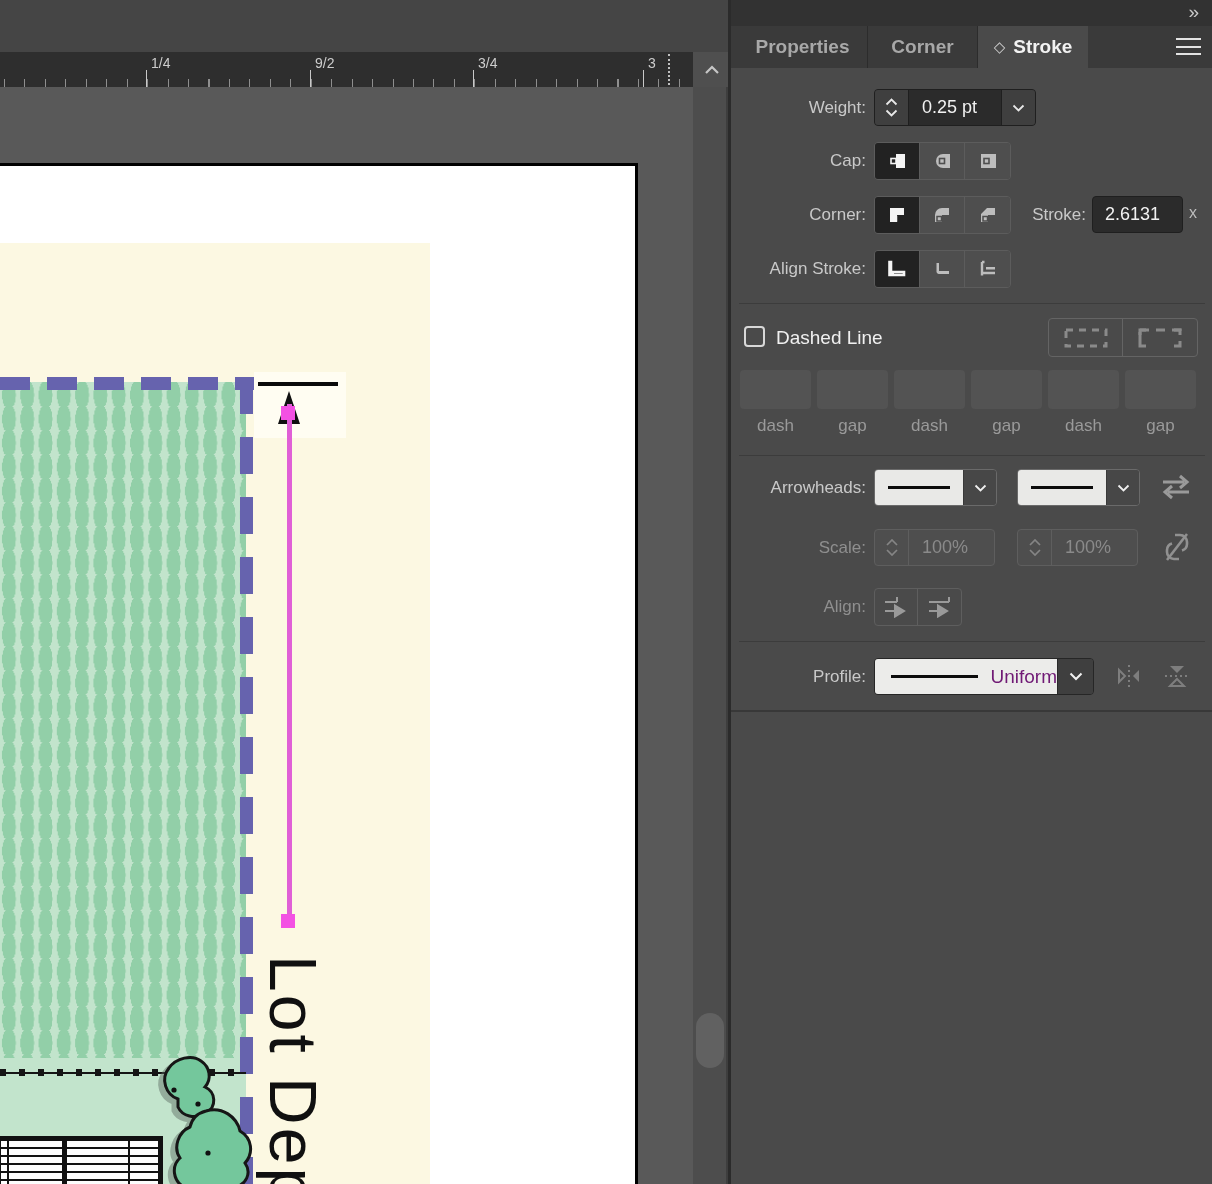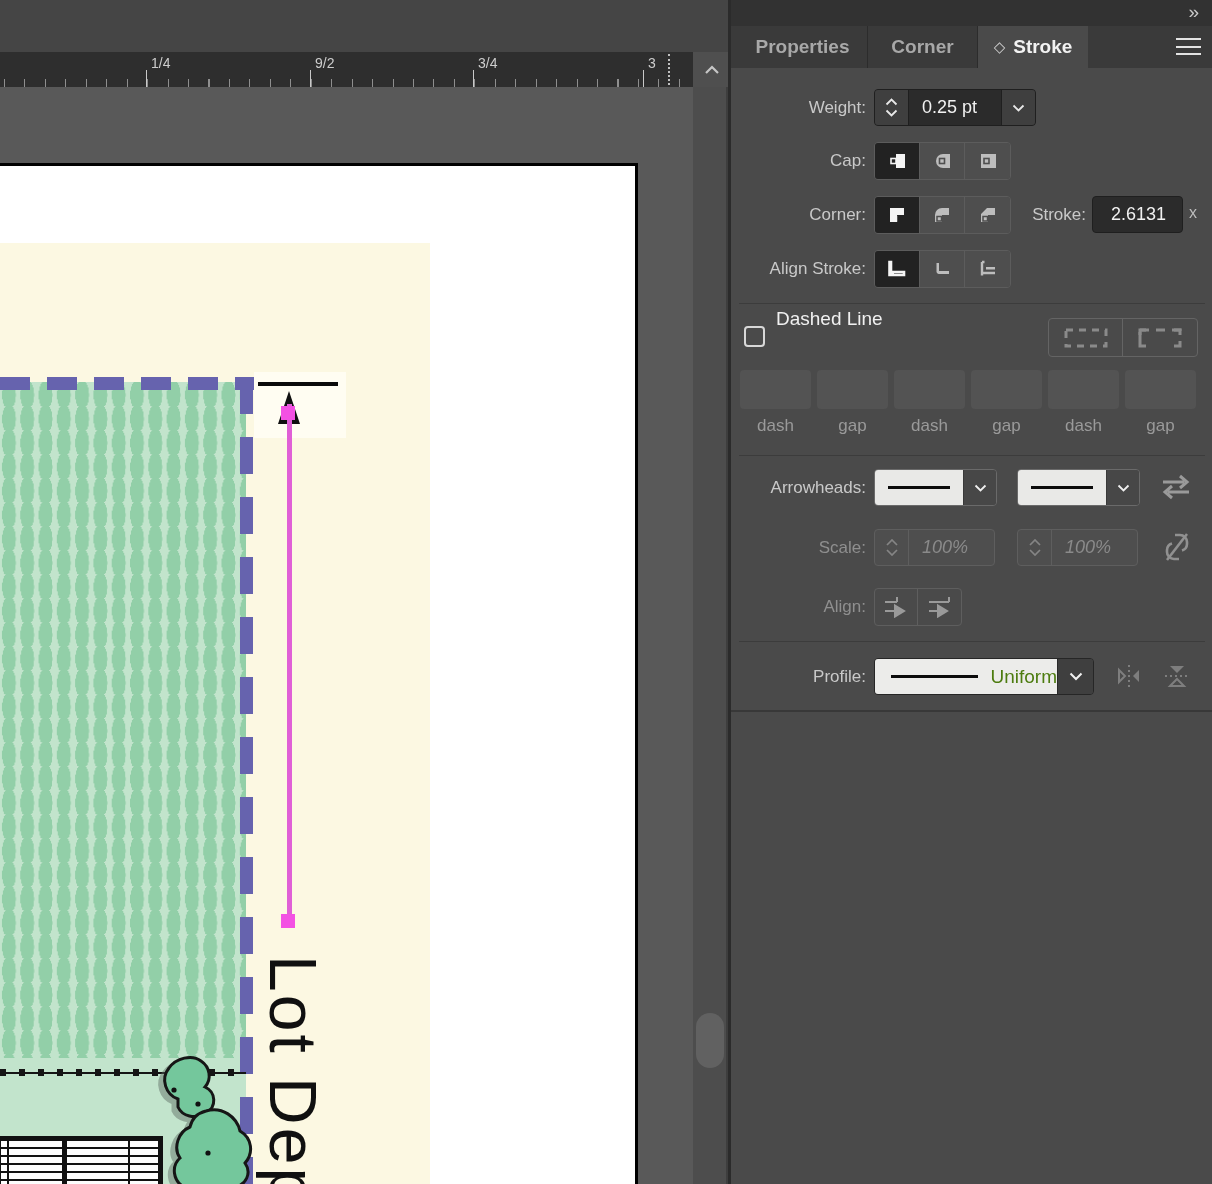--- a/index.html
+++ b/index.html
@@ -82,52 +82,52 @@
 
   .btn3group { display:flex; border:1px solid #5c5c5c; border-radius:4px; overflow:hidden; }
   .btn3 { width:45px; height:36px; background:#4e4e4e; display:flex; align-items:center;
     justify-content:center; border-right:1px solid #5c5c5c; }
   .btn3:last-child { border-right:none; }
   .btn3.sel { background:#222; }
   .btn3 svg { fill:#bdbdbd; }
   .btn3.sel svg { fill:#f5f5f5; }
 
   .numbox { background:#2b2b2b; border:1px solid #1f1f1f; border-radius:4px;
-    color:#f1f1f1; font-size:18px; line-height:34px; padding-left:18px; }
+    color:#f1f1f1; font-size:18px; line-height:34px; padding-left:12px; }
   .pdivider { left:8px; width:466px; height:1px; background:#3c3c3c; }
 
   #dashed-checkbox { left:13px; top:326px; width:21px; height:21px; border:2px solid #d8d8d8;
     border-radius:4px; background:transparent; }
-  #dashed-label { left:45px; top:308px; font-size:19px; color:#f0f0f0; }
+  #dashed-label { left:45px; top:327px; font-size:19px; color:#f0f0f0; }
   #dashopts { left:317px; top:318px; display:flex; border:1px solid #646464; border-radius:4px; }
   .dashopt { width:74px; height:37px; display:flex; align-items:center; justify-content:center; }
   .dashopt:first-child { border-right:1px solid #646464; }
   .dashbox { top:370px; width:71px; height:39px; background:#535353; border-radius:4px; }
   .dashlab { top:416px; width:71px; text-align:center; font-size:17px; color:#9a9a9a; }
 
   .ahdd { display:flex; height:37px; border:1px solid #6a6a6a; border-radius:4px; overflow:hidden; }
   .ah-preview { width:88px; background:#e9e9e7; display:flex; align-items:center; justify-content:center; }
   .ah-line { width:62px; height:3px; background:#0b0b0b; }
   .ah-chev { width:33px; background:#474747; border-left:1px solid #393939;
     display:flex; align-items:center; justify-content:center; }
 
   .sctl { display:flex; height:37px; border:1px solid #5e5e5e; border-radius:4px; background:#4e4e4e; }
   .sctl .stp { width:34px; border-right:1px solid #5e5e5e; display:flex; flex-direction:column;
     align-items:center; justify-content:center; gap:3px; }
-  .sctl .val { color:#8a8a8a; font-size:18px; line-height:35px; padding-left:13px;font-style:italic; }
+  .sctl .val { color:#8a8a8a; font-size:18px; line-height:35px; padding-left:13px; }
 
   #align-group { left:143px; top:588px; display:flex; border:1px solid #5e5e5e; border-radius:4px; }
   .align-cell { width:43px; height:36px; display:flex; align-items:center; justify-content:center; }
   .align-cell:first-child { border-right:1px solid #5e5e5e; }
 
   #profile-dd { left:143px; top:658px; display:flex; height:37px; border:1px solid #262626;
     border-radius:4px; overflow:hidden; }
   #profile-preview { width:182px; background:#ececea; display:flex; align-items:center; }
   #profile-line { width:88px; height:3px; background:#0b0b0b; margin-left:16px; }
-  #profile-value { font-size:19px; color:#4d7c0f; margin-left:12px; }
+  #profile-value { font-size:19px; color:#701a75; margin-left:12px; }
   #profile-chev { width:36px; background:#3f3f3f; border-left:1px solid #2a2a2a;
     display:flex; align-items:center; justify-content:center; }
   #panel-bottom-div { left:0; top:710px; width:481px; height:2px; background:#383838; }
 </style>
 </head>
 <body>
 
 <div class="abs" id="canvas-topstrip"></div>
 
 <div class="abs" id="ruler">

